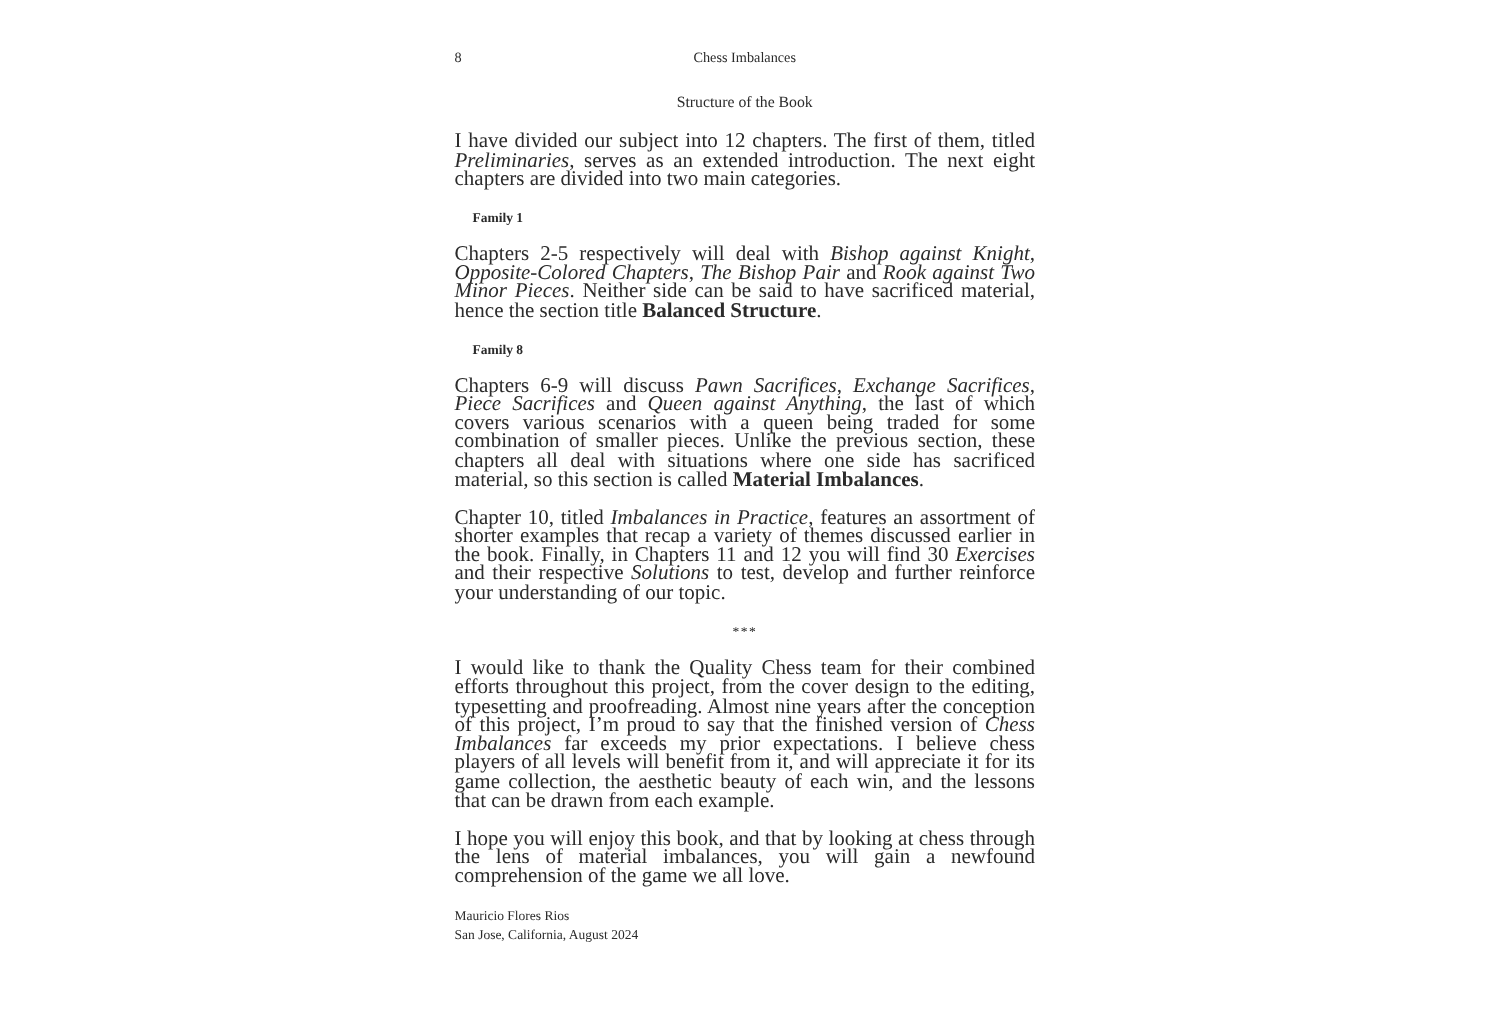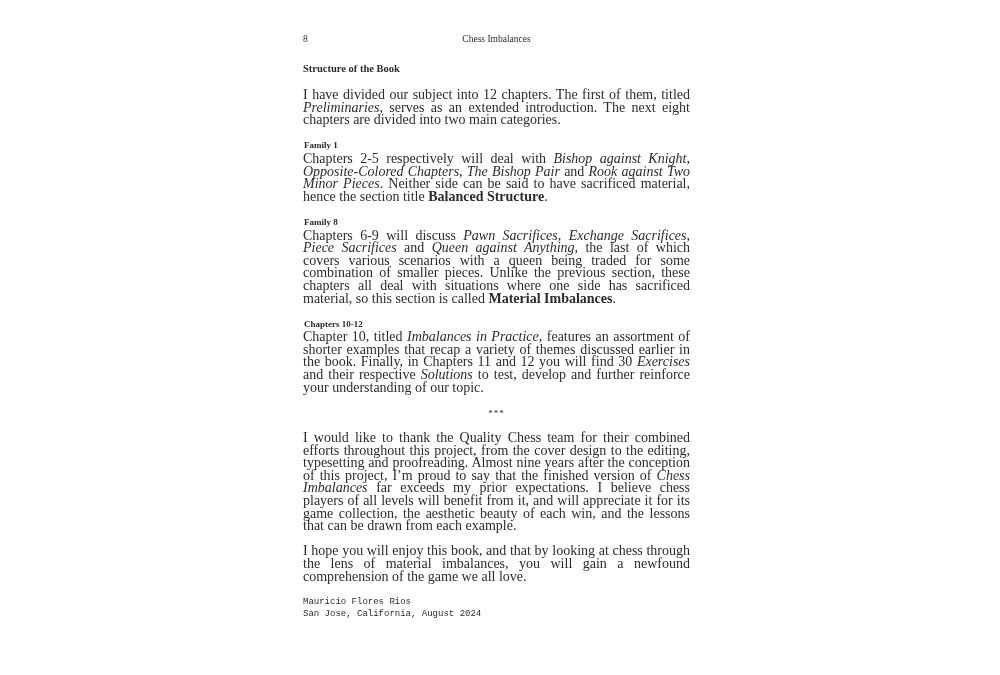--- a/index.html
+++ b/index.html
@@ -33,47 +33,47 @@
     left: 0;
     top: 0;
   }
   .running-title {
     display: block;
     text-align: center;
   }
   .section-title {
     font-size: 10.5px;
     line-height: 13px;
-    font-weight: bold;
+    font-weight: normal;
+    text-align: center;
     margin: 0 0 14px 0;
   }
   .para {
     font-size: 14px;
     line-height: 12.6px;
     text-align: justify;
     margin: 0 0 12.6px 0;
   }
   .sub-heading {
     font-size: 9px;
     line-height: 12.6px;
     font-weight: bold;
-    margin: 1px;
+    margin: 12px;
   }
   .separator {
     font-size: 9px;
     line-height: 12.6px;
     text-align: center;
     letter-spacing: 1px;
     margin: 0 0 12.6px 0;
   }
   .signature {
     font-size: 9px;
     line-height: 12.6px;
     margin: 0;
-    font-family: Liberation Mono, monospace;
   }
   .rich i { font-style: italic; }
   .rich b { font-weight: bold; }
 </style>
 </head>
 <body>
 
 <div class="viewport">
   <div class="text-column">
 
@@ -85,21 +85,20 @@
     <h1 class="section-title">Structure of the Book</h1>
 
     <p class="para rich">I have divided our subject into 12 chapters. The first of them, titled <i>Preliminaries</i>, serves as an extended introduction. The next eight chapters are divided into two main categories.</p>
 
     <h2 class="sub-heading">Family 1</h2>
     <p class="para rich">Chapters 2-5 respectively will deal with <i>Bishop against Knight</i>, <i>Opposite-Colored Chapters</i>, <i>The Bishop Pair</i> and <i>Rook against Two Minor Pieces</i>. Neither side can be said to have sacrificed material, hence the section title <b>Balanced Structure</b>.</p>
 
     <h2 class="sub-heading">Family 8</h2>
     <p class="para rich">Chapters 6-9 will discuss <i>Pawn Sacrifices</i>, <i>Exchange Sacrifices</i>, <i>Piece Sacrifices</i> and <i>Queen against Anything</i>, the last of which covers various scenarios with a queen being traded for some combination of smaller pieces. Unlike the previous section, these chapters all deal with situations where one side has sacrificed material, so this section is called <b>Material Imbalances</b>.</p>
 
-    <h2 class="sub-heading">Chapters 10-12</h2>
     <p class="para rich">Chapter 10, titled <i>Imbalances in Practice</i>, features an assortment of shorter examples that recap a variety of themes discussed earlier in the book. Finally, in Chapters 11 and 12 you will find 30 <i>Exercises</i> and their respective <i>Solutions</i> to test, develop and further reinforce your understanding of our topic.</p>
 
     <div class="separator">***</div>
 
     <p class="para rich">I would like to thank the Quality Chess team for their combined efforts throughout this project, from the cover design to the editing, typesetting and proofreading. Almost nine years after the conception of this project, I’m proud to say that the finished version of <i>Chess Imbalances</i> far exceeds my prior expectations. I believe chess players of all levels will benefit from it, and will appreciate it for its game collection, the aesthetic beauty of each win, and the lessons that can be drawn from each example.</p>
 
     <p class="para rich">I hope you will enjoy this book, and that by looking at chess through the lens of material imbalances, you will gain a newfound comprehension of the game we all love.</p>
 
     <p class="signature">
       <span>Mauricio Flores Rios</span><br>

